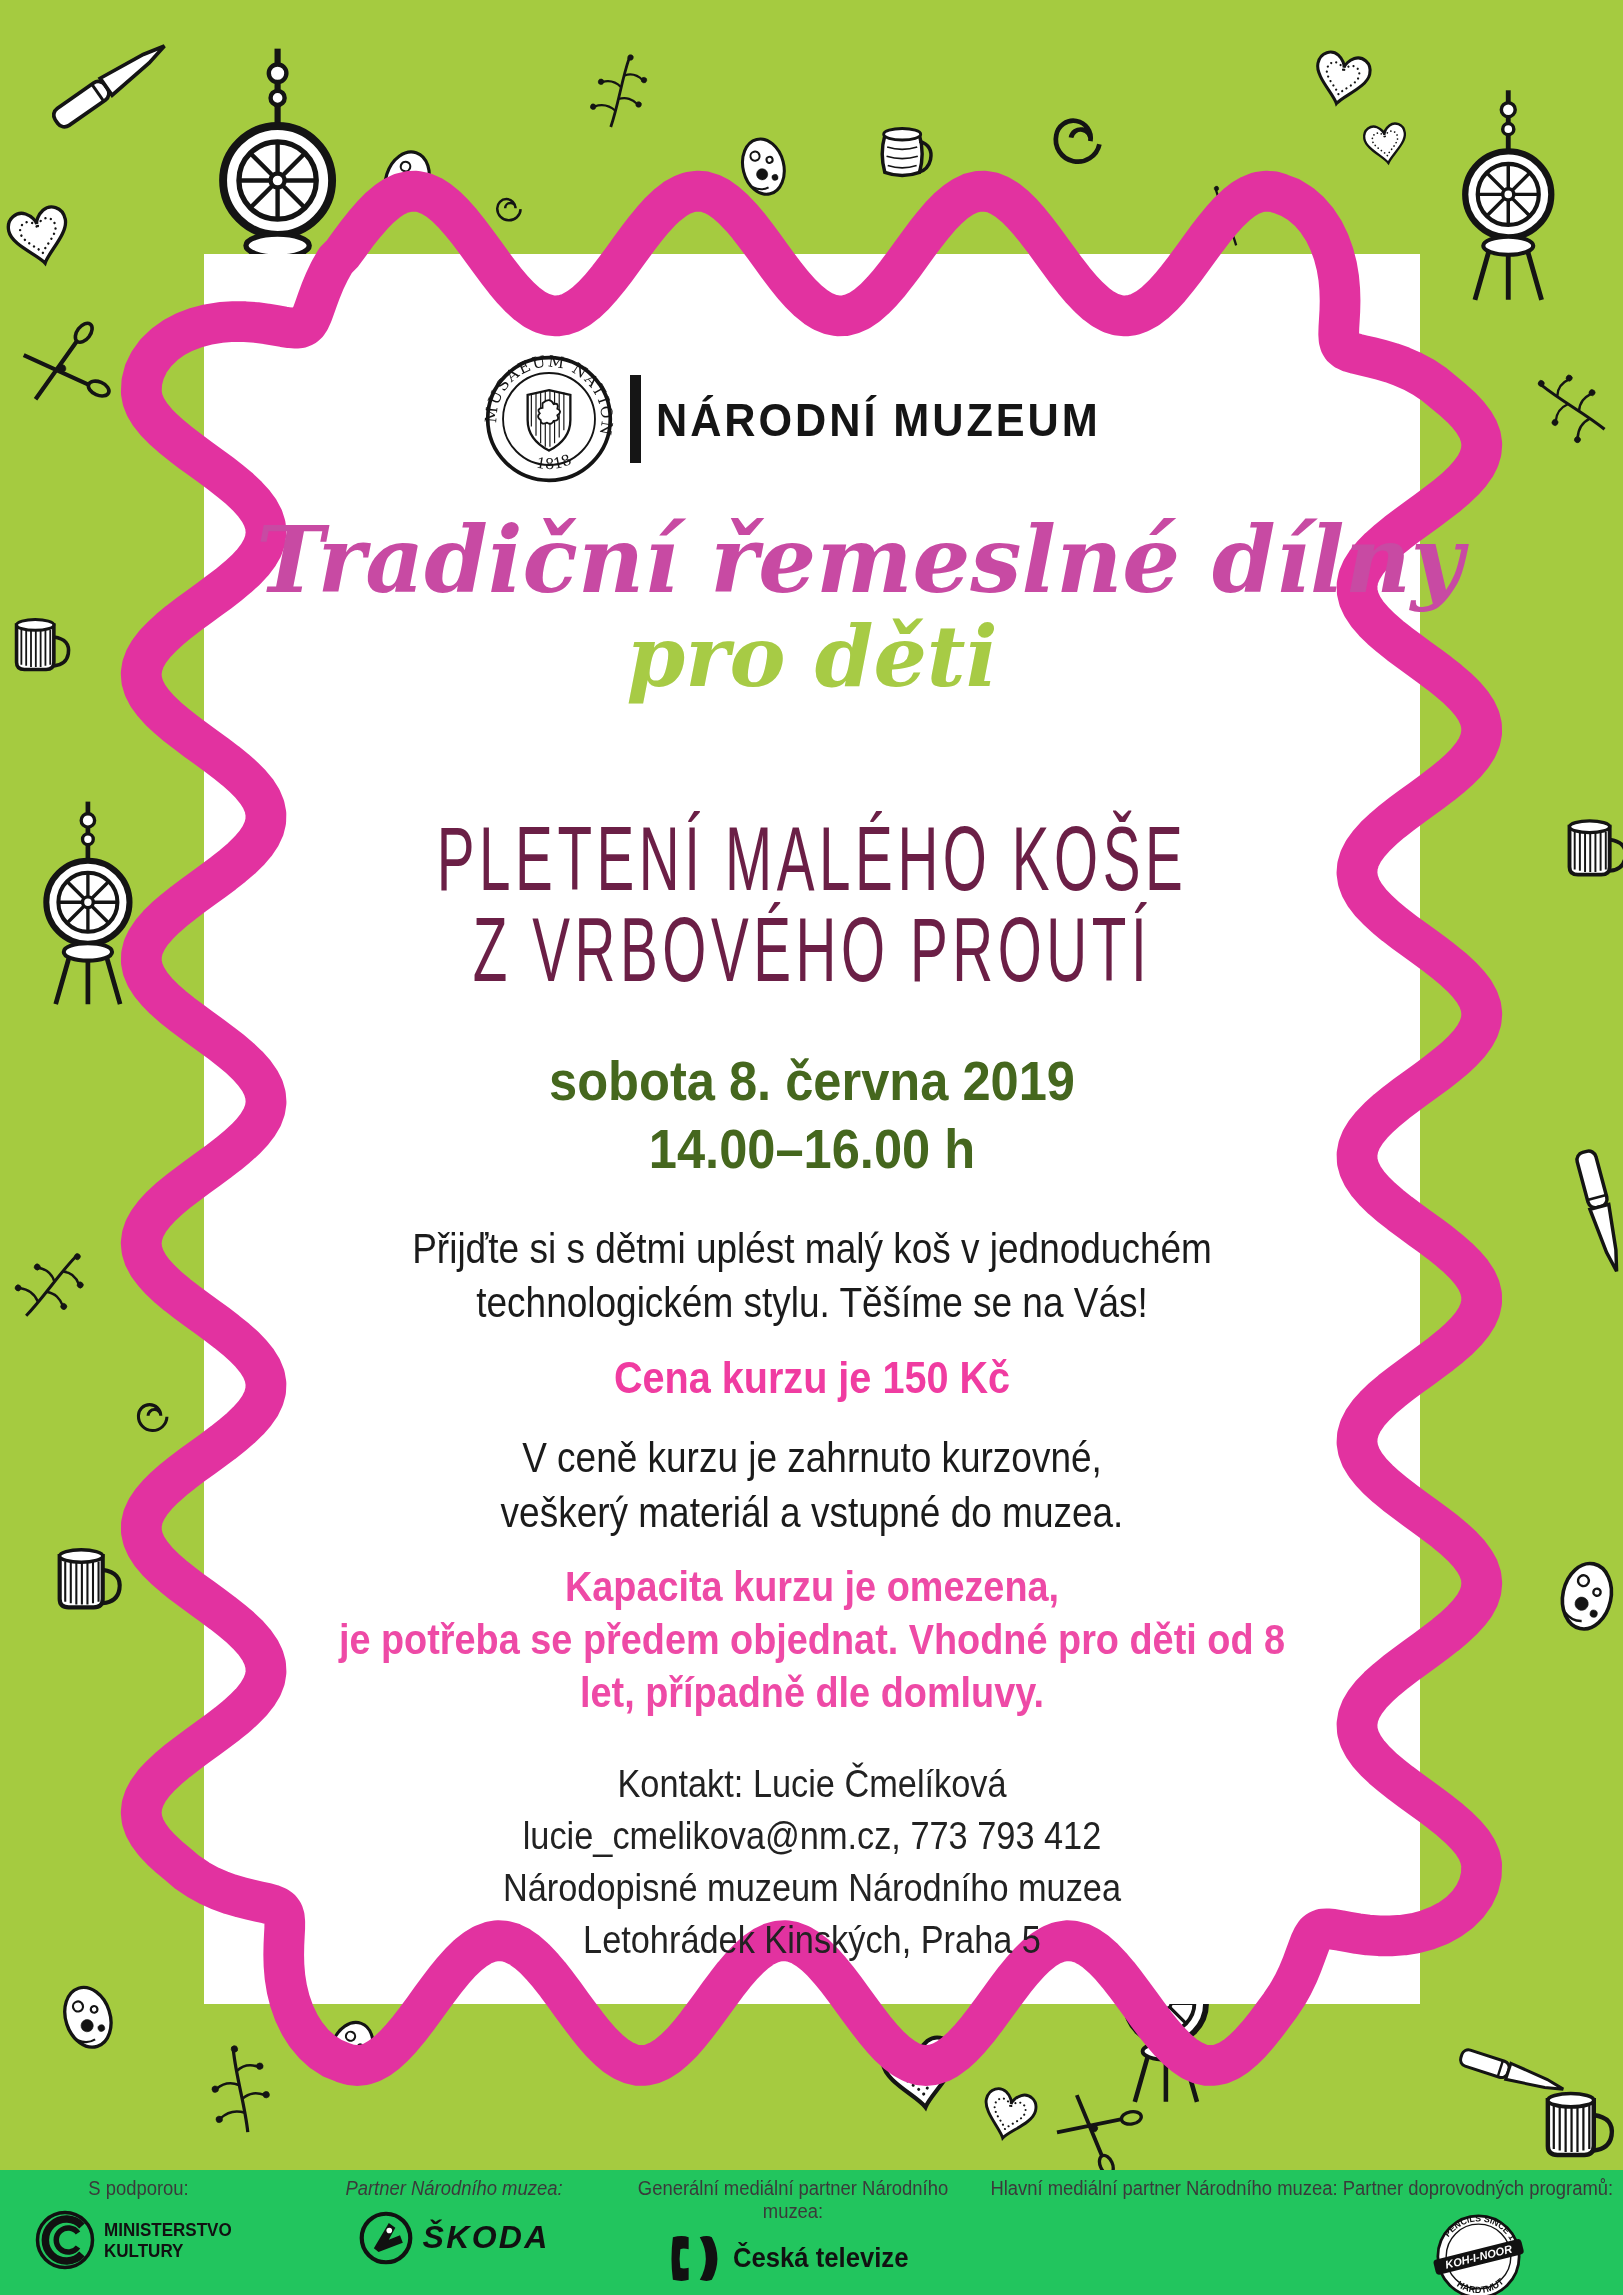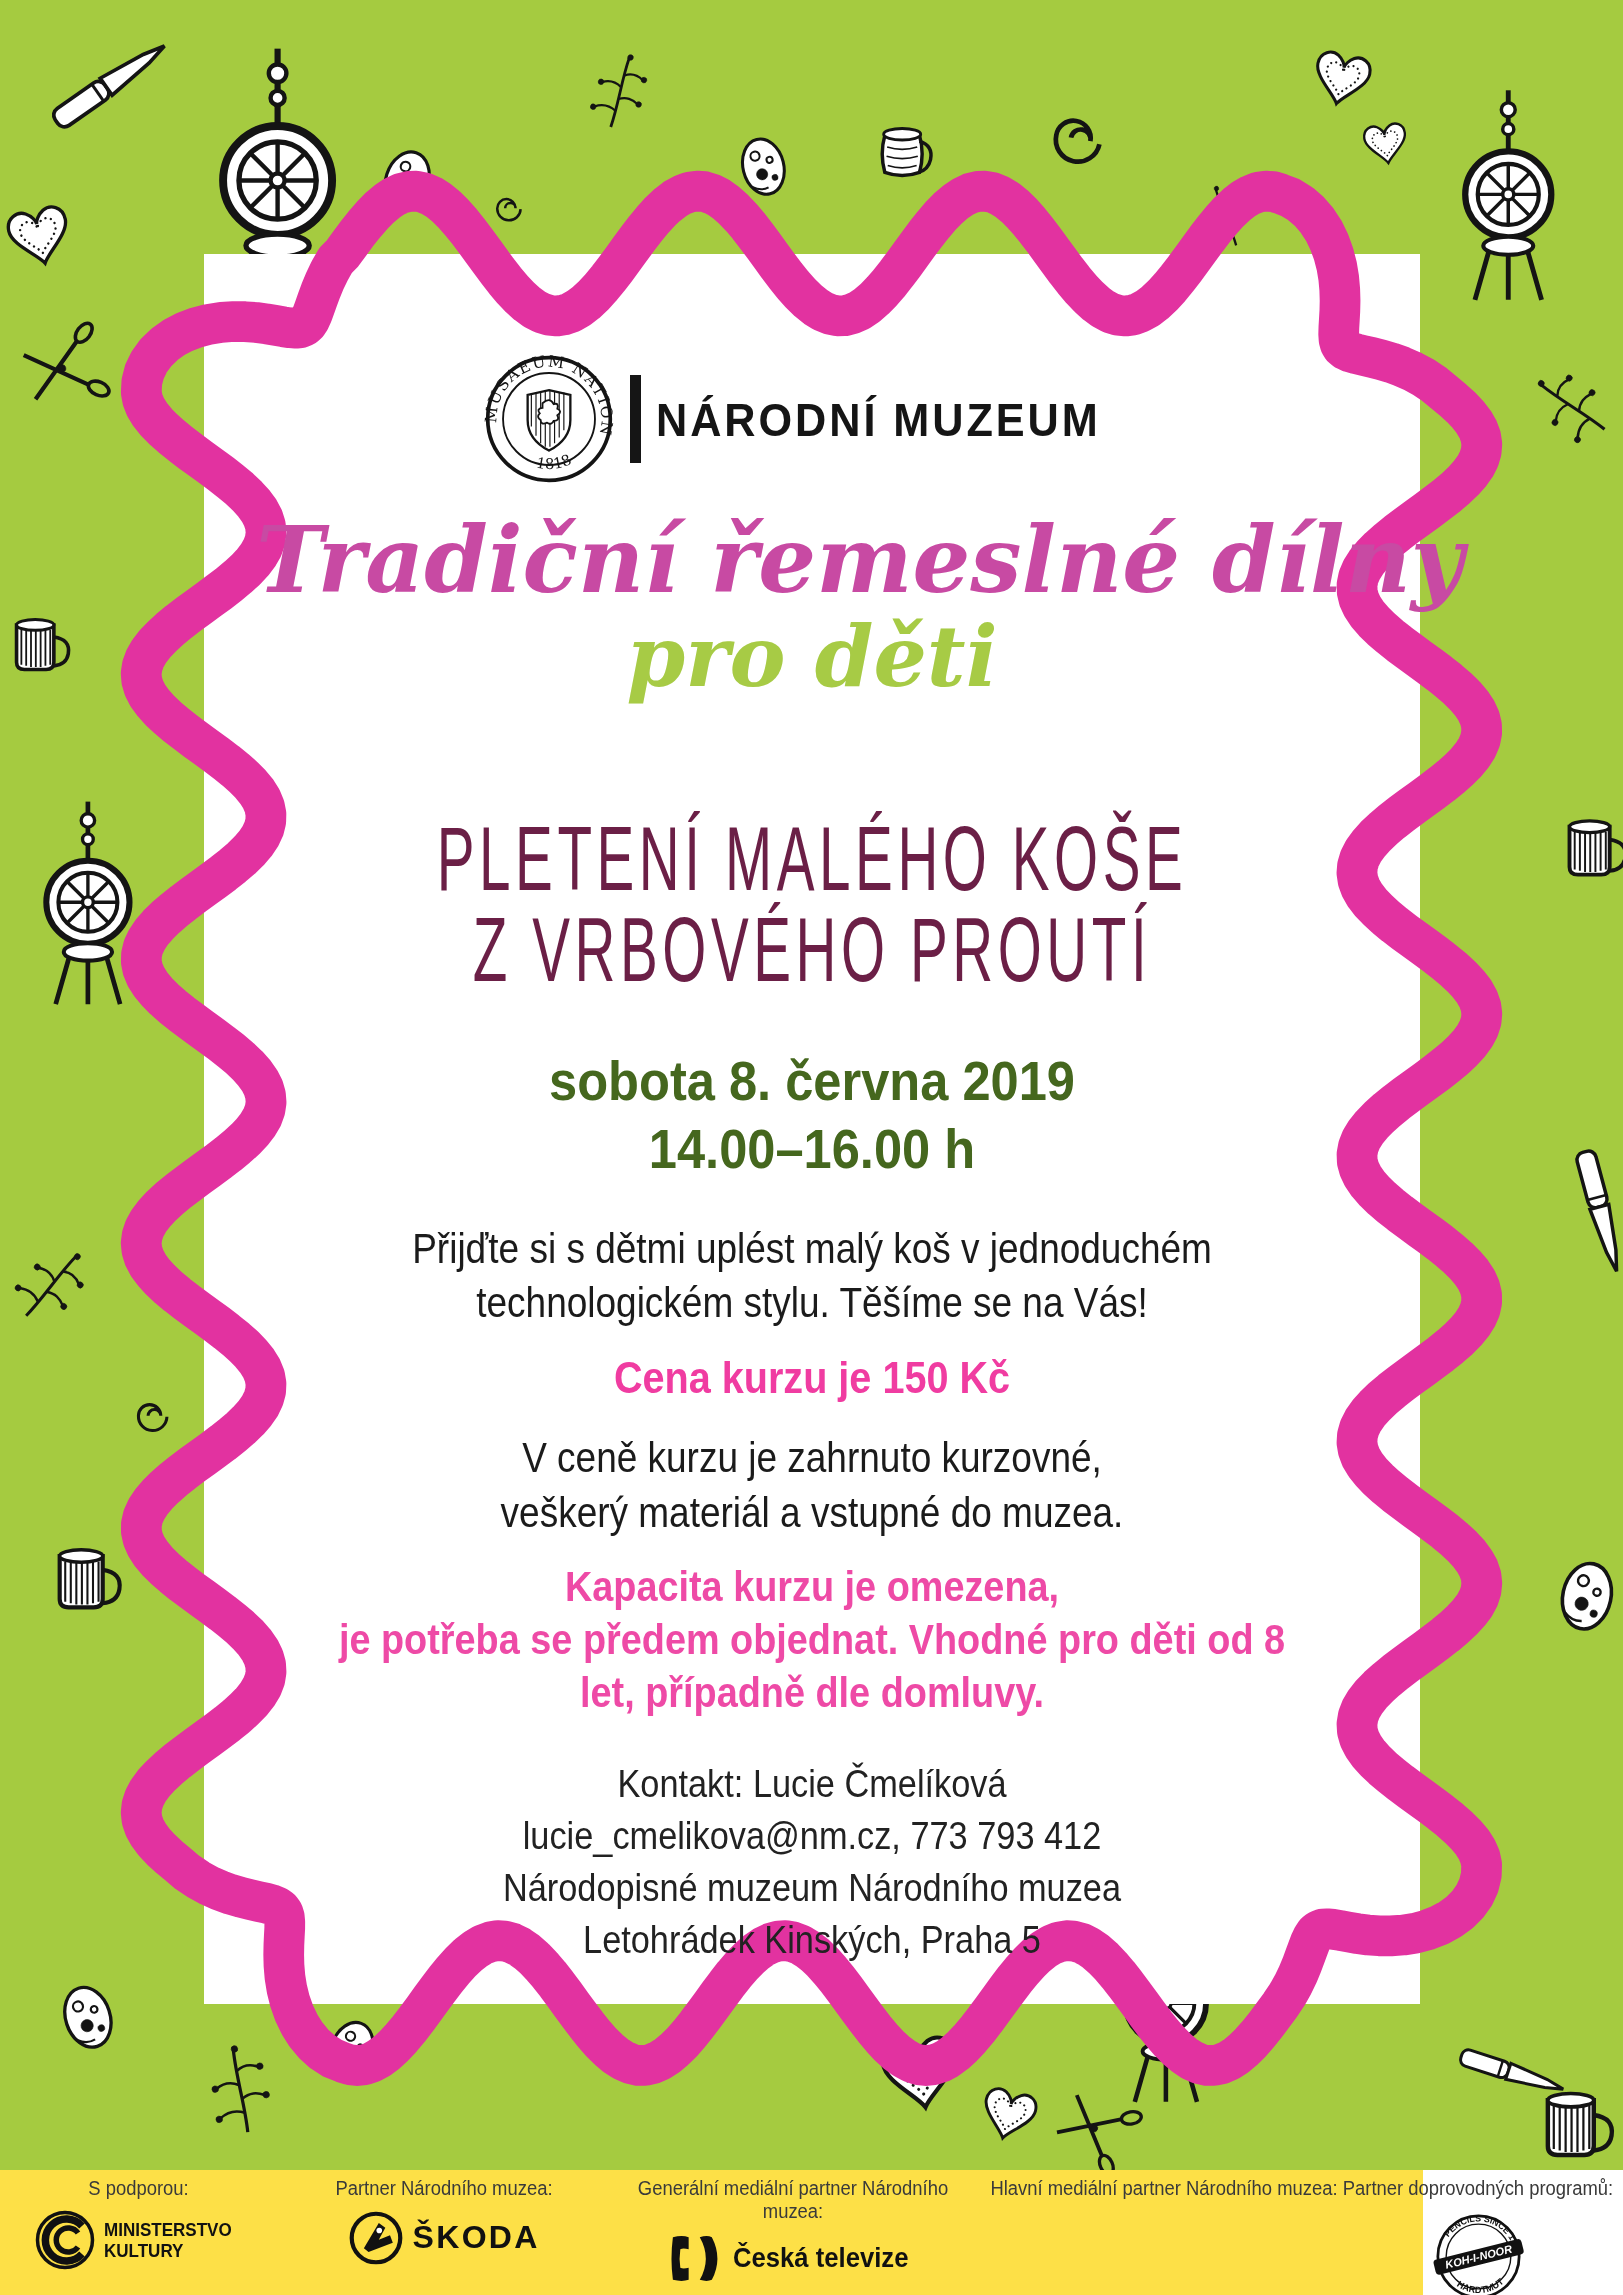--- a/index.html
+++ b/index.html
@@ -24,29 +24,29 @@
   .date{top:1047px;color:#45671e;font-weight:700;font-size:55px;line-height:68px;
         transform:scaleX(.92);transform-origin:center top;}
   .intro{top:1221px;font-size:43px;line-height:54px;transform:scaleX(.86);transform-origin:center top;}
   .price{top:1353px;color:#f03ca1;font-weight:700;font-size:44px;
          transform:scaleX(.9);transform-origin:center top;}
   .included{top:1430px;font-size:43px;line-height:55px;transform:scaleX(.86);transform-origin:center top;}
   .capacity{top:1560px;color:#ee4aa6;font-weight:700;font-size:43px;line-height:53px;
             transform:scaleX(.88);transform-origin:center top;}
   .contact{top:1758px;font-size:39px;line-height:52px;color:#222;
            transform:scaleX(.88);transform-origin:center top;}
-  .footer{position:absolute;left:0;top:2170px;width:1423px;height:125px;background:#fde047;z-index:5;}
+  .footer{position:absolute;left:0;top:2170px;width:1623px;height:125px;background:#22c55e;z-index:5;}
   .fcol{position:absolute;top:0;text-align:center;}
   .flabel{font-size:19.4px;color:#3a3a3a;margin-top:6.5px;transform:scaleX(.95);transform-origin:center top;}
   .flogo{margin-top:10px;display:flex;justify-content:center;align-items:center;gap:8.3px;}
   .mk-text{text-align:left;font-weight:700;font-size:18.5px;line-height:21px;color:#111;
            transform:scaleX(.92);transform-origin:left center;}
   .skoda-text{font-weight:700;font-size:32px;letter-spacing:2.3px;color:#111;}
   .ct-text,.cro-text{font-weight:700;font-size:27px;color:#111;transform:scaleX(.95);transform-origin:left center;}
-  .c1{left:9.3px;width:259px;} .c2{left:282px;width:324px;} .c3{left:608px;width:370px;}
+  .c1{left:9.3px;width:259px;} .c2{left:292px;width:324px;font-style:italic;} .c3{left:608px;width:370px;}
   .c4{left:979px;width:370px;} .c5{left:1316px;width:324px;}
 </style>
 </head>
 <body>
 
 <div class="bg"></div>
 
 <svg class="doodles" width="1623" height="2170" viewBox="0 0 3508 4690">
   <defs>
     <g id="d-wheel" stroke="#141414" fill="none">

